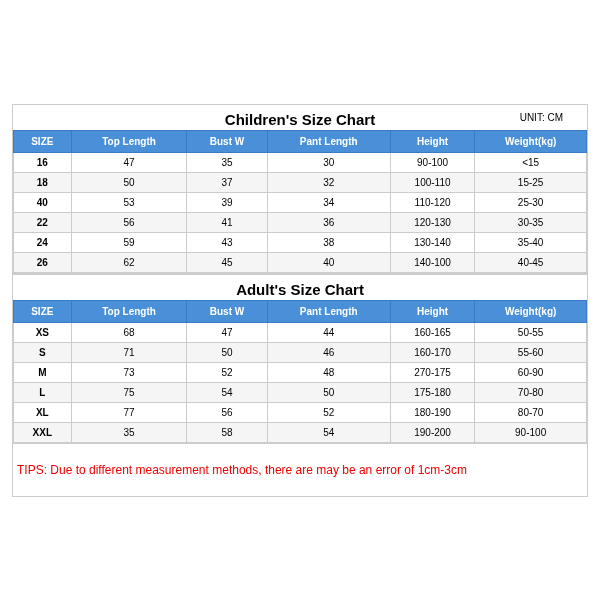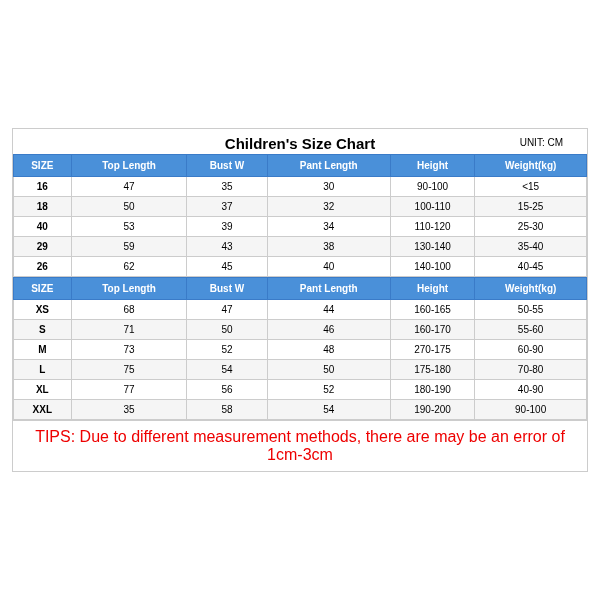--- a/index.html
+++ b/index.html
@@ -48,24 +48,24 @@
     }
     td {
       text-align: center;
       padding: 4px 4px;
       border: 1px solid #ccc;
     }
     tr:nth-child(even) td { background: #f5f5f5; }
     tr:nth-child(odd) td { background: #fff; }
     .size-col { font-weight: bold; text-align: center; }
     .tips {
-      text-align: center;
-      font-size: 16px;
+      text-align: left;
+      font-size: 12px;
       color: #e00;
-      padding: 7px 4px;
+      padding: 19px 4px;
       background: #fff;
       border-top: 1px solid #ccc;
     }
     .adult-header {
       text-align: center;
       font-weight: bold;
       font-size: 15px;
       padding: 6px 0 2px 0;
       background: #fff;
       border-top: 2px solid #ccc;
@@ -110,38 +110,49 @@
         </tr>
         <tr>
           <td class="size-col">40</td>
           <td>53</td>
           <td>39</td>
           <td>34</td>
           <td>110-120</td>
           <td>25-30</td>
         </tr>
         <tr>
-          <td class="size-col">29</td>
+          <td class="size-col">22</td>
+          <td>56</td>
+          <td>41</td>
+          <td>36</td>
+          <td>120-130</td>
+          <td>30-35</td>
+        </tr>
+        <tr>
+          <td class="size-col">24</td>
           <td>59</td>
           <td>43</td>
           <td>38</td>
           <td>130-140</td>
           <td>35-40</td>
         </tr>
         <tr>
           <td class="size-col">26</td>
           <td>62</td>
           <td>45</td>
           <td>40</td>
           <td>140-100</td>
           <td>40-45</td>
         </tr>
       </tbody>
   </table>
 
+  <div class="adult-header">
+    <span>Adult's Size Chart</span>
+  </div>
   <table>
     <thead>
       <tr>
         <th>SIZE</th>
         <th>Top Length</th>
         <th>Bust W</th>
         <th>Pant Length</th>
         <th>Height</th>
         <th>Weight(kg)</th>
       </tr>
@@ -178,21 +189,21 @@
           <td>50</td>
           <td>175-180</td>
           <td>70-80</td>
         </tr>
         <tr>
           <td class="size-col">XL</td>
           <td>77</td>
           <td>56</td>
           <td>52</td>
           <td>180-190</td>
-          <td>40-90</td>
+          <td>80-70</td>
         </tr>
         <tr>
           <td class="size-col">XXL</td>
           <td>35</td>
           <td>58</td>
           <td>54</td>
           <td>190-200</td>
           <td>90-100</td>
         </tr>
       </tbody>

